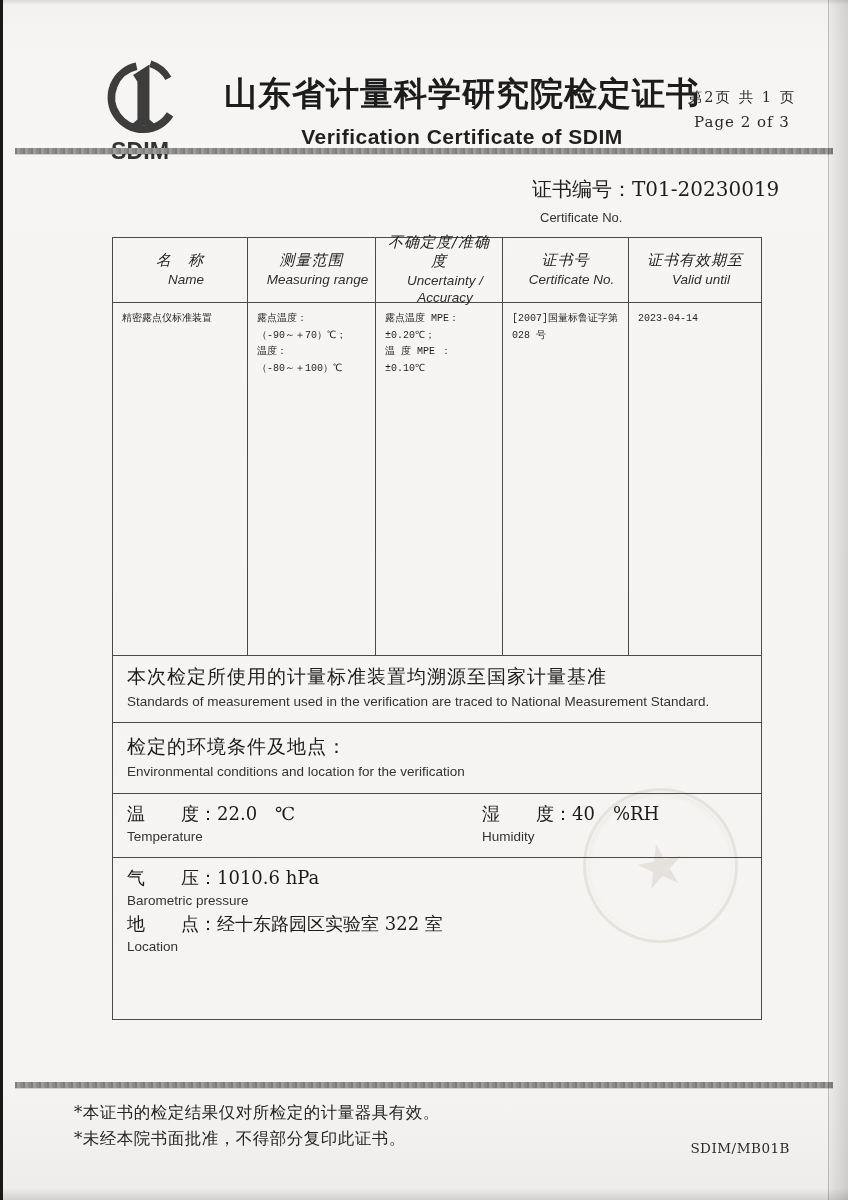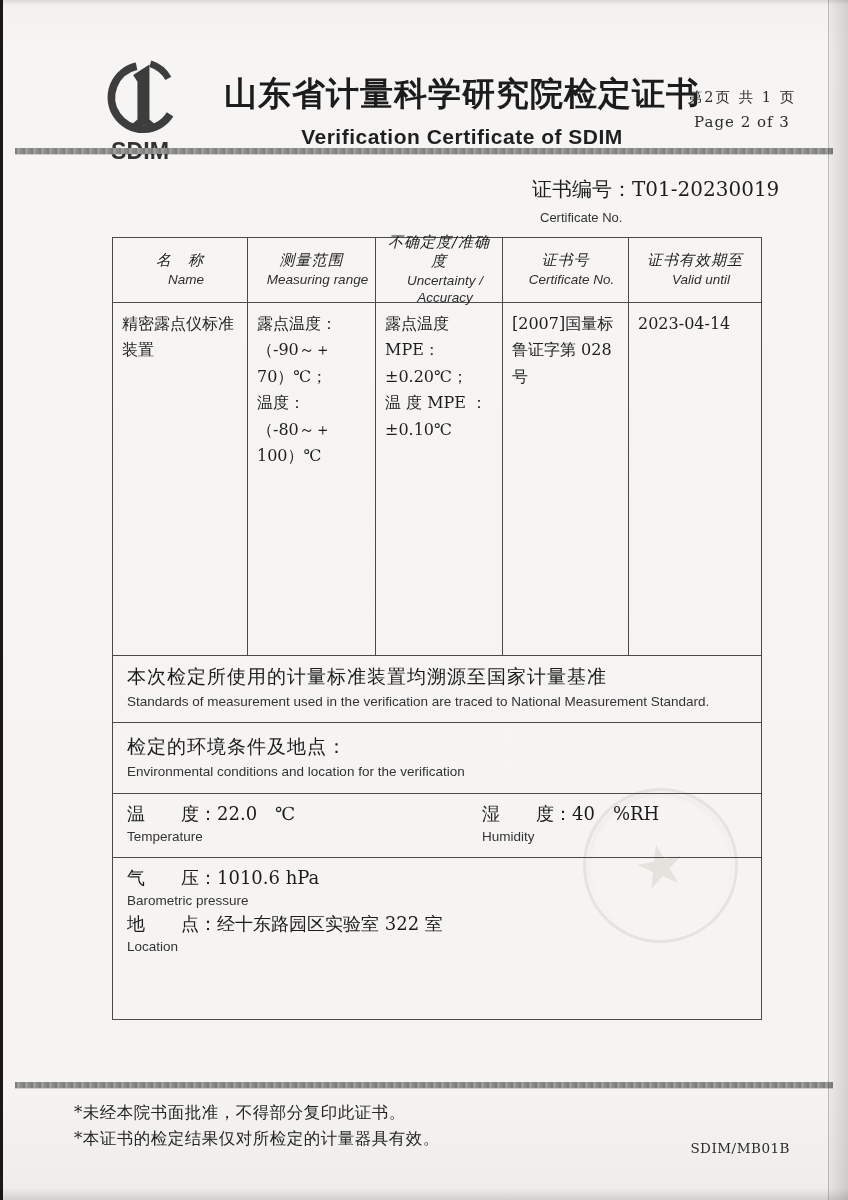--- a/index.html
+++ b/index.html
@@ -66,21 +66,21 @@
   .sec-zh { font-size:19px; color:#1c1c1c; letter-spacing:1px; }
   .sec-en { font-size:13.5px; color:#333; margin-top:4px; }
 
   .cell { height:100%; }
   .c1 { width:134px; } .c2 { width:128px; } .c3 { width:127px; } .c4 { width:126px; } .c5 { flex:1; }
   .c2,.c3,.c4,.c5 { border-left:1px solid #4a4a4a; }
   .head { display:flex; flex-direction:column; align-items:center; justify-content:center; text-align:center; padding:2px 4px;font-style:italic; }
   .head-zh { font-size:15px; color:#1d1d1d; letter-spacing:1px; }
   .head-en { font-size:13.5px; color:#2e2e2e; line-height:1.25; margin-top:2px;margin-left:12px; }
 
-  .body-cell { padding:8px 8px 0 9px; font-size:16px; line-height:1.65; color:#1f1f1f; }
+  .body-cell { padding:8px 8px 0 9px; font-size:10px; line-height:1.65; color:#1f1f1f;font-family:Liberation Mono, monospace; }
 
   .env-row { display:flex; }
   .env-item { }
   .env-left { width:355px; }
   .env-line { font-size:18px; color:#1c1c1c; }
   .env-en { font-size:13.5px; color:#333; margin-top:3px; }
   .env-block + .env-block { margin-top:4px; }
 
   .notes { position:absolute; left:74px; top:1100px; font-size:16.5px; color:#252525; line-height:1.6; letter-spacing:0.5px; }
   .form-code { position:absolute; left:620px; top:1140px; width:170px; text-align:right; font-size:13.5px; color:#2b2b2b; letter-spacing:0.5px; }
@@ -201,22 +201,22 @@
         </div>
         <div class="env-en en">Location</div>
       </div>
     </div>
 
   </div>
 
   <div class="band band-bottom"></div>
 
   <div class="notes">
+    <div>*本证书的检定结果仅对所检定的计量器具有效。</div>
     <div>*未经本院书面批准，不得部分复印此证书。</div>
-    <div>*本证书的检定结果仅对所检定的计量器具有效。</div>
   </div>
 
   <div class="form-code">SDIM/MB01B</div>
 
   <div class="edge-left"></div>
   <div class="edge-right"></div>
   <div class="edge-bottom"></div>
 </div>
 
 </body></html>

